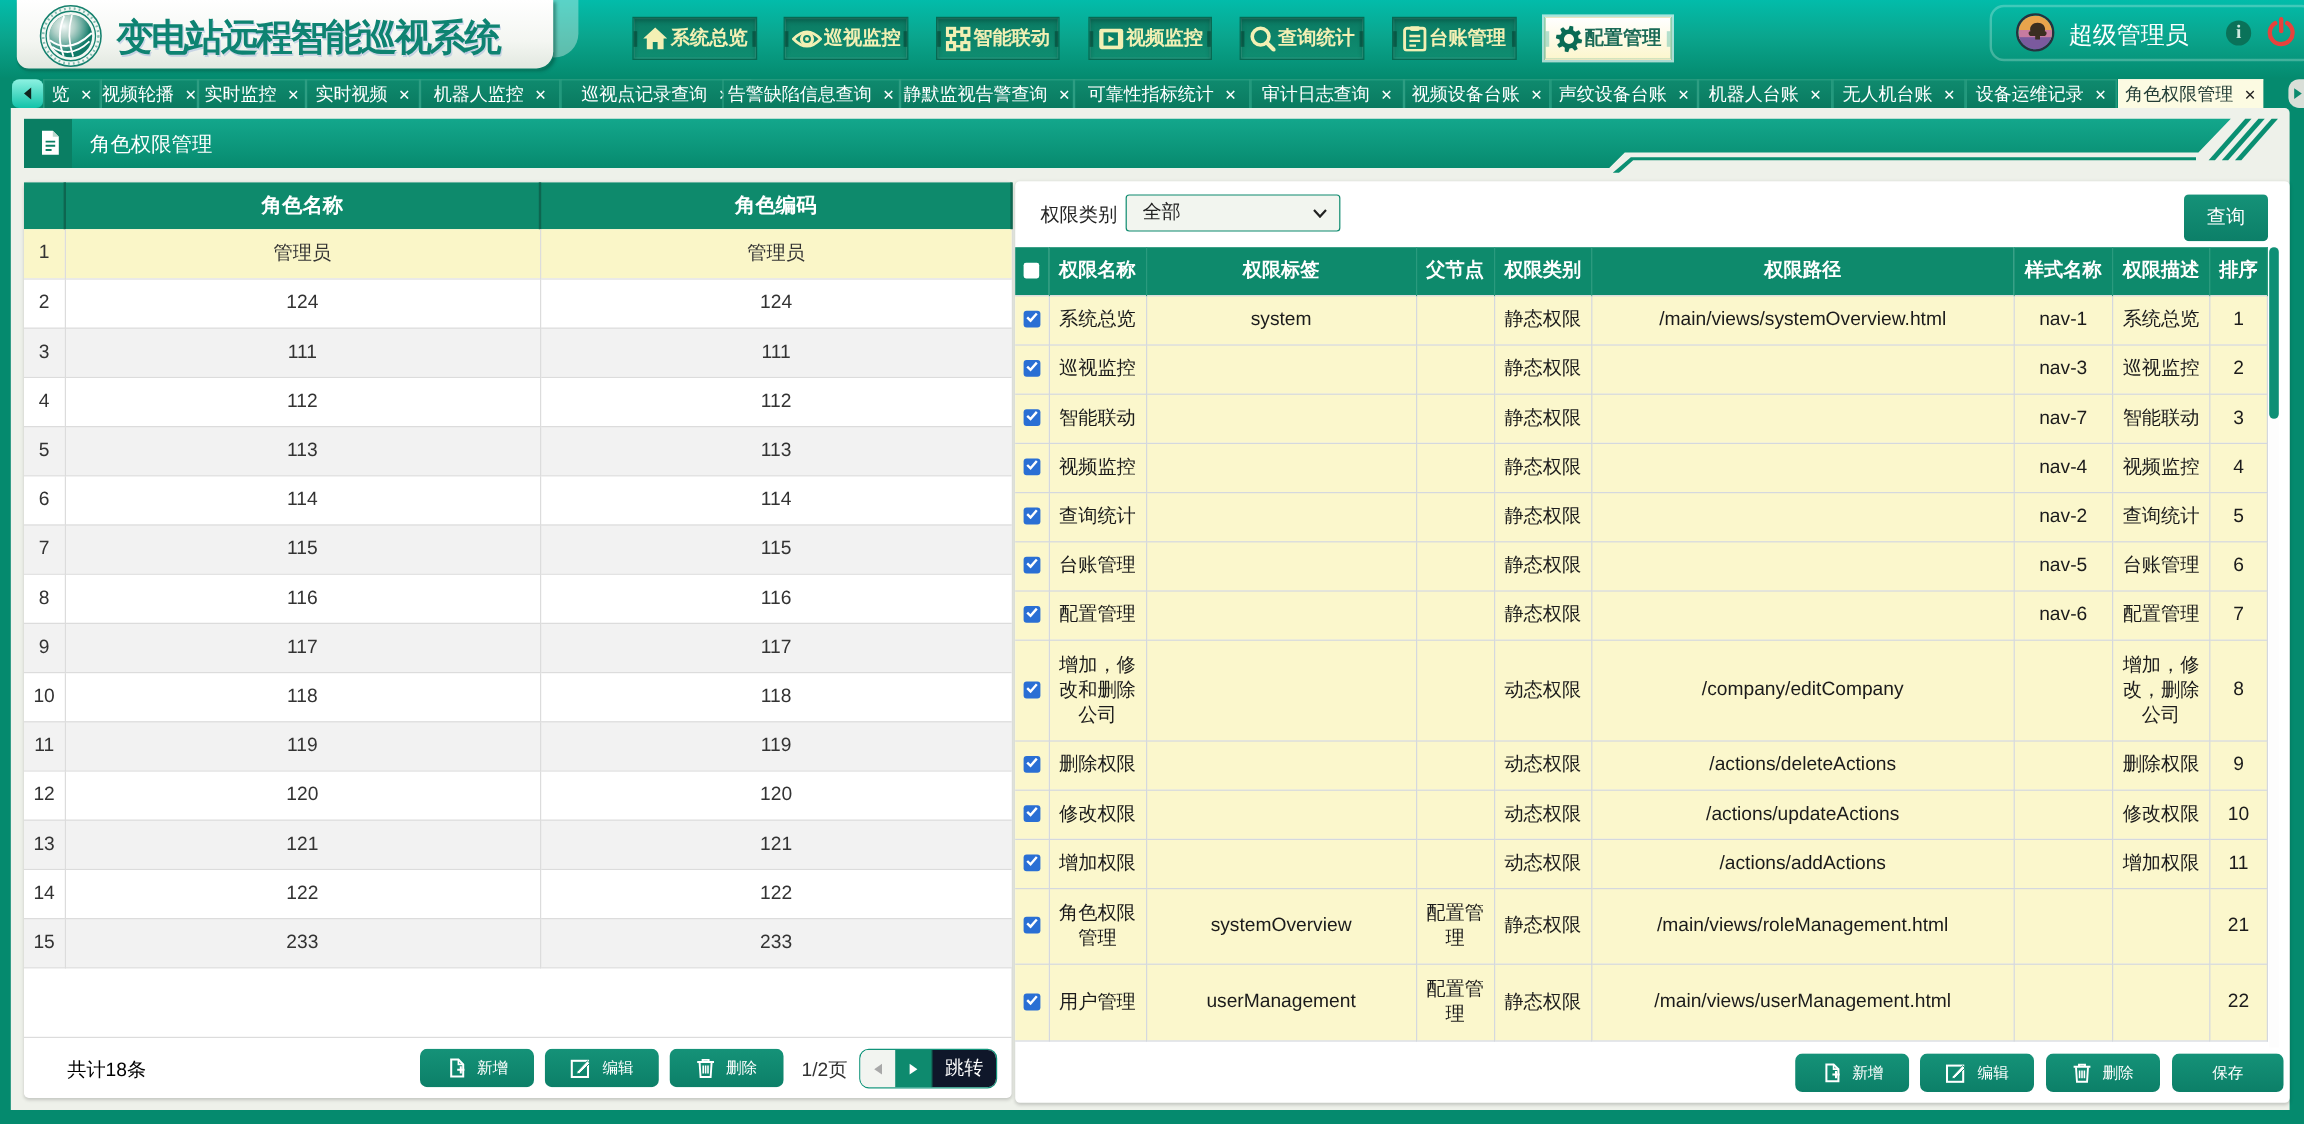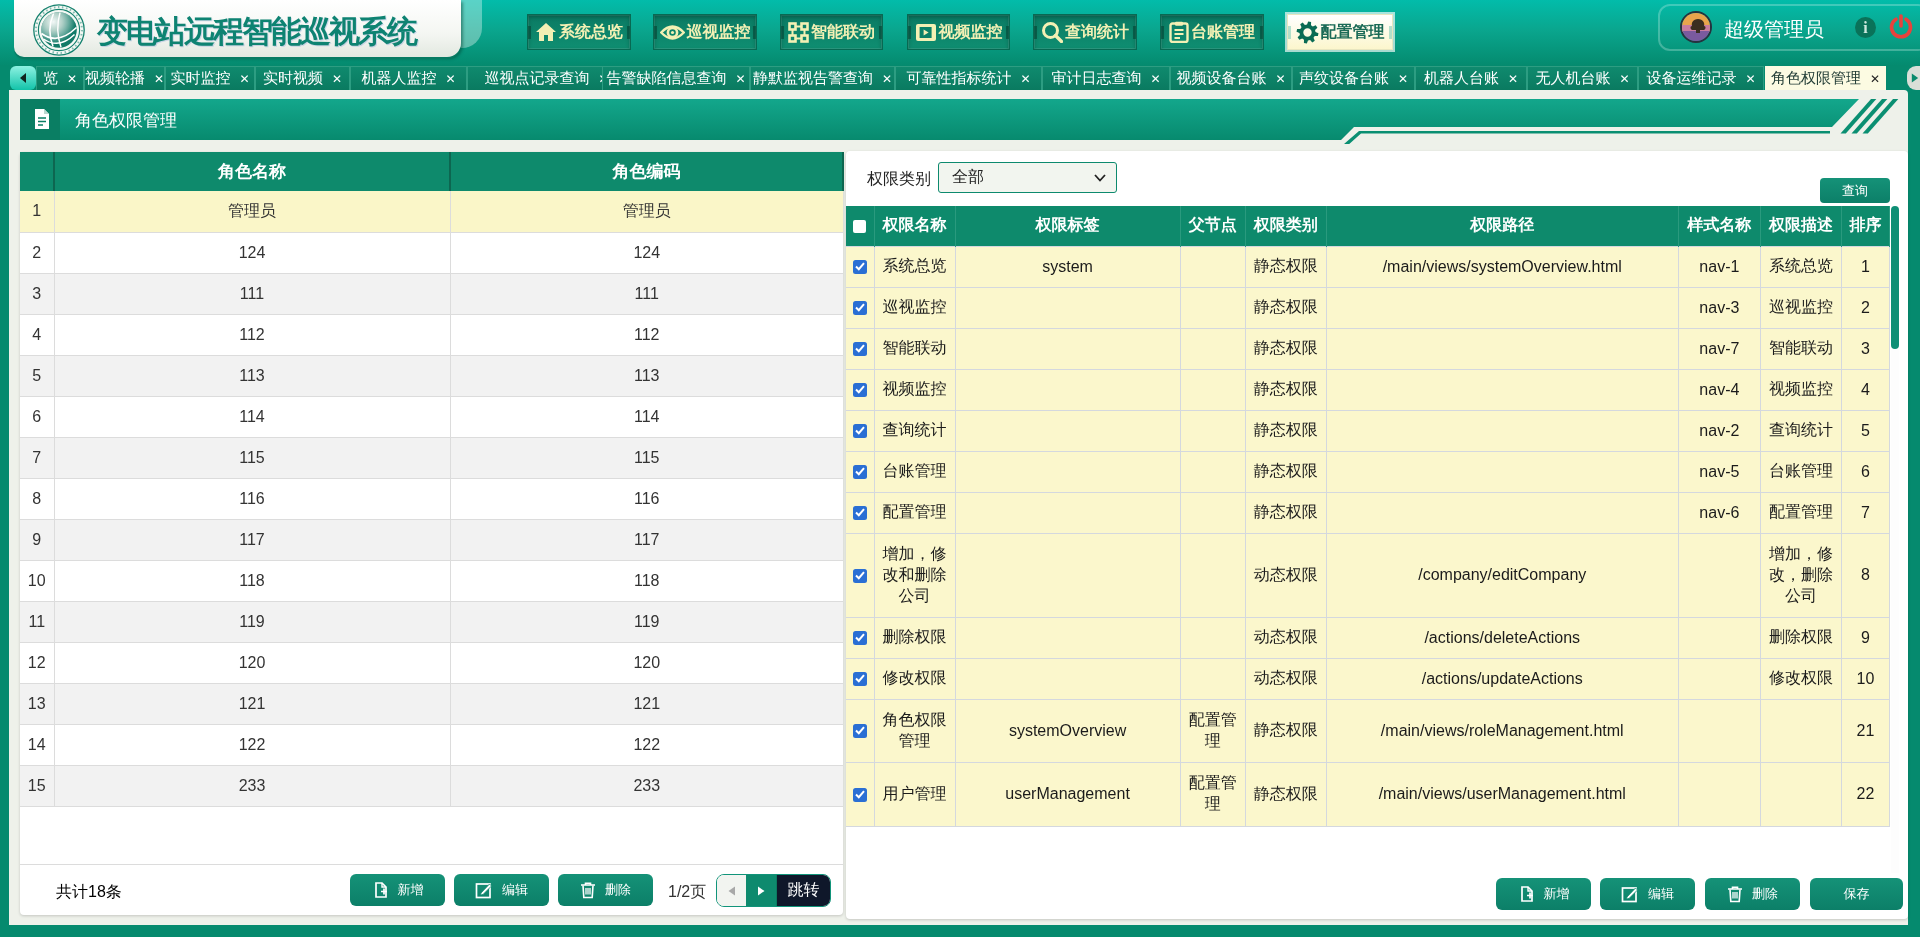--- a/index.html
+++ b/index.html
@@ -71,21 +71,21 @@
   display:flex; border:1px solid #11947a; }
 #pager .pprev { width:29px; background:#f2f4f0; display:flex; align-items:center; justify-content:center; }
 #pager .pnext { width:30px; background:#0e8a6e; display:flex; align-items:center; justify-content:center; }
 #pager .pjump { flex:1; background:#0f172a; color:#fff; font-size:16px; display:flex; align-items:center; justify-content:center; border-left:1px solid #0b7a60; }
 #filter { position:absolute; left:0; top:0; width:1062px; height:55px; }
 #filter .flabel { position:absolute; left:21px; top:18px; font-size:16px; color:#222; }
 #filter .fselect { position:absolute; left:92px; top:11px; width:179px; height:31px;
   border:1.5px solid #0d8a6e; border-radius:3px; background:#f2f5ef; font-size:16px; color:#222;
   display:flex; align-items:center; padding-left:13px; }
 #filter .chev { position:absolute; right:10px; top:11px; }
-#query-btn { left:974px; top:27px; width:70px; height:25px; border-radius:4px; font-size:13px; }
+#query-btn { left:974px; top:11px; width:70px; height:39px; border-radius:4px; font-size:16px; }
 #rtable { position:absolute; left:0; top:55px; width:1044px; }
 #rtable th { background:#0e8a6c; color:#fff; font-size:16px; font-weight:bold; height:40px;
   border-right:1px solid #2a9a7e; }
 #rtable td { text-align:center; font-size:16px; color:#1b1b1b; background:#fbf7cc;
   border:1px solid #d4d8de; padding:2px 4px; }
 #rtable td:first-child { border-left:none; }
 .cb { display:inline-block; width:14px; height:14px; background:#2a6fd4; border-radius:2.5px;
   vertical-align:middle; line-height:11px; }
 .hcb { display:inline-block; width:13px; height:13px; background:#fff; border-radius:2px; vertical-align:middle; }
 #rfoot { position:absolute; left:0; top:722px; width:1062px; height:46px; }
@@ -538,20 +538,33 @@
                 </svg></span></td>
             <td>修改权限</td>
             <td></td>
             <td></td>
             <td>动态权限</td>
             <td>/actions/updateActions</td>
             <td></td>
             <td>修改权限</td>
             <td>10</td>
           </tr>
+<tr style="height:41px">
+            <td><span class="cb"><svg width="10" height="9" viewBox="0 0 10 9">
+                  <path d="M1 4.5 L3.8 7.2 L9 1.2" fill="none" stroke="#fff" stroke-width="2"></path>
+                </svg></span></td>
+            <td>增加权限</td>
+            <td></td>
+            <td></td>
+            <td>动态权限</td>
+            <td>/actions/addActions</td>
+            <td></td>
+            <td>增加权限</td>
+            <td>11</td>
+          </tr>
 <tr style="height:63px">
             <td><span class="cb"><svg width="10" height="9" viewBox="0 0 10 9">
                   <path d="M1 4.5 L3.8 7.2 L9 1.2" fill="none" stroke="#fff" stroke-width="2"></path>
                 </svg></span></td>
             <td>角色权限管理</td>
             <td>systemOverview</td>
             <td>配置管理</td>
             <td>静态权限</td>
             <td>/main/views/roleManagement.html</td>
             <td></td>

